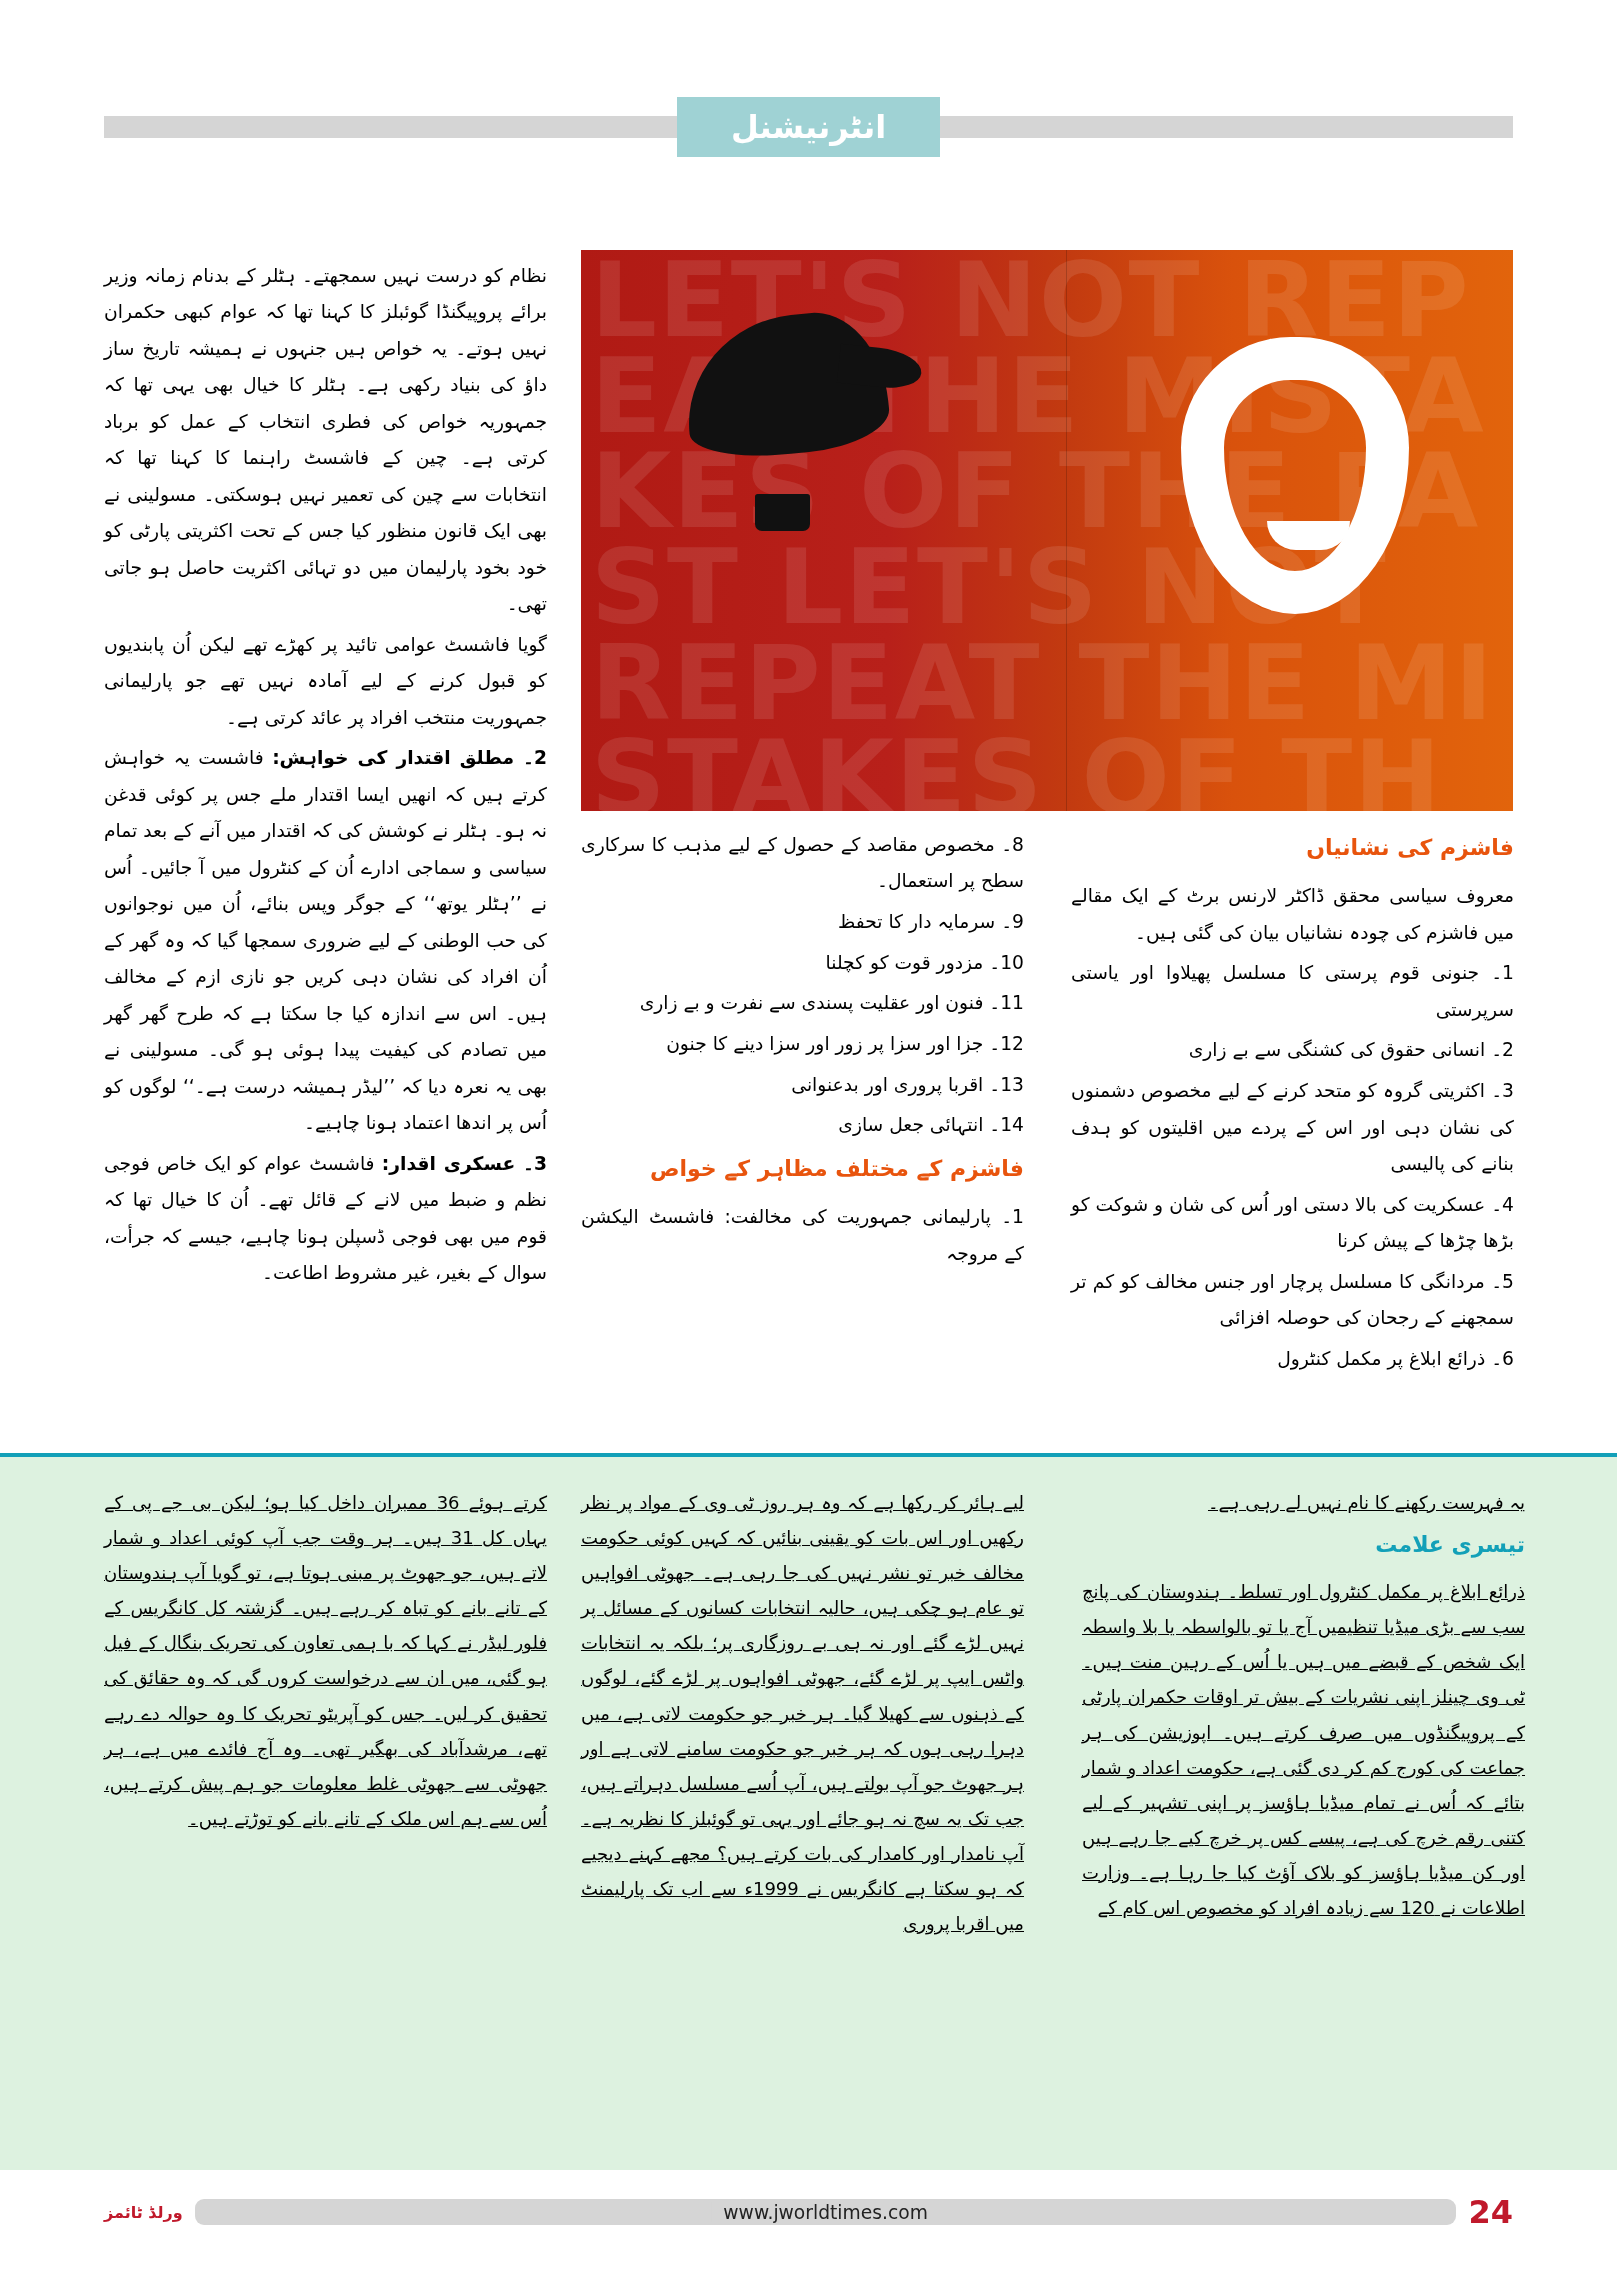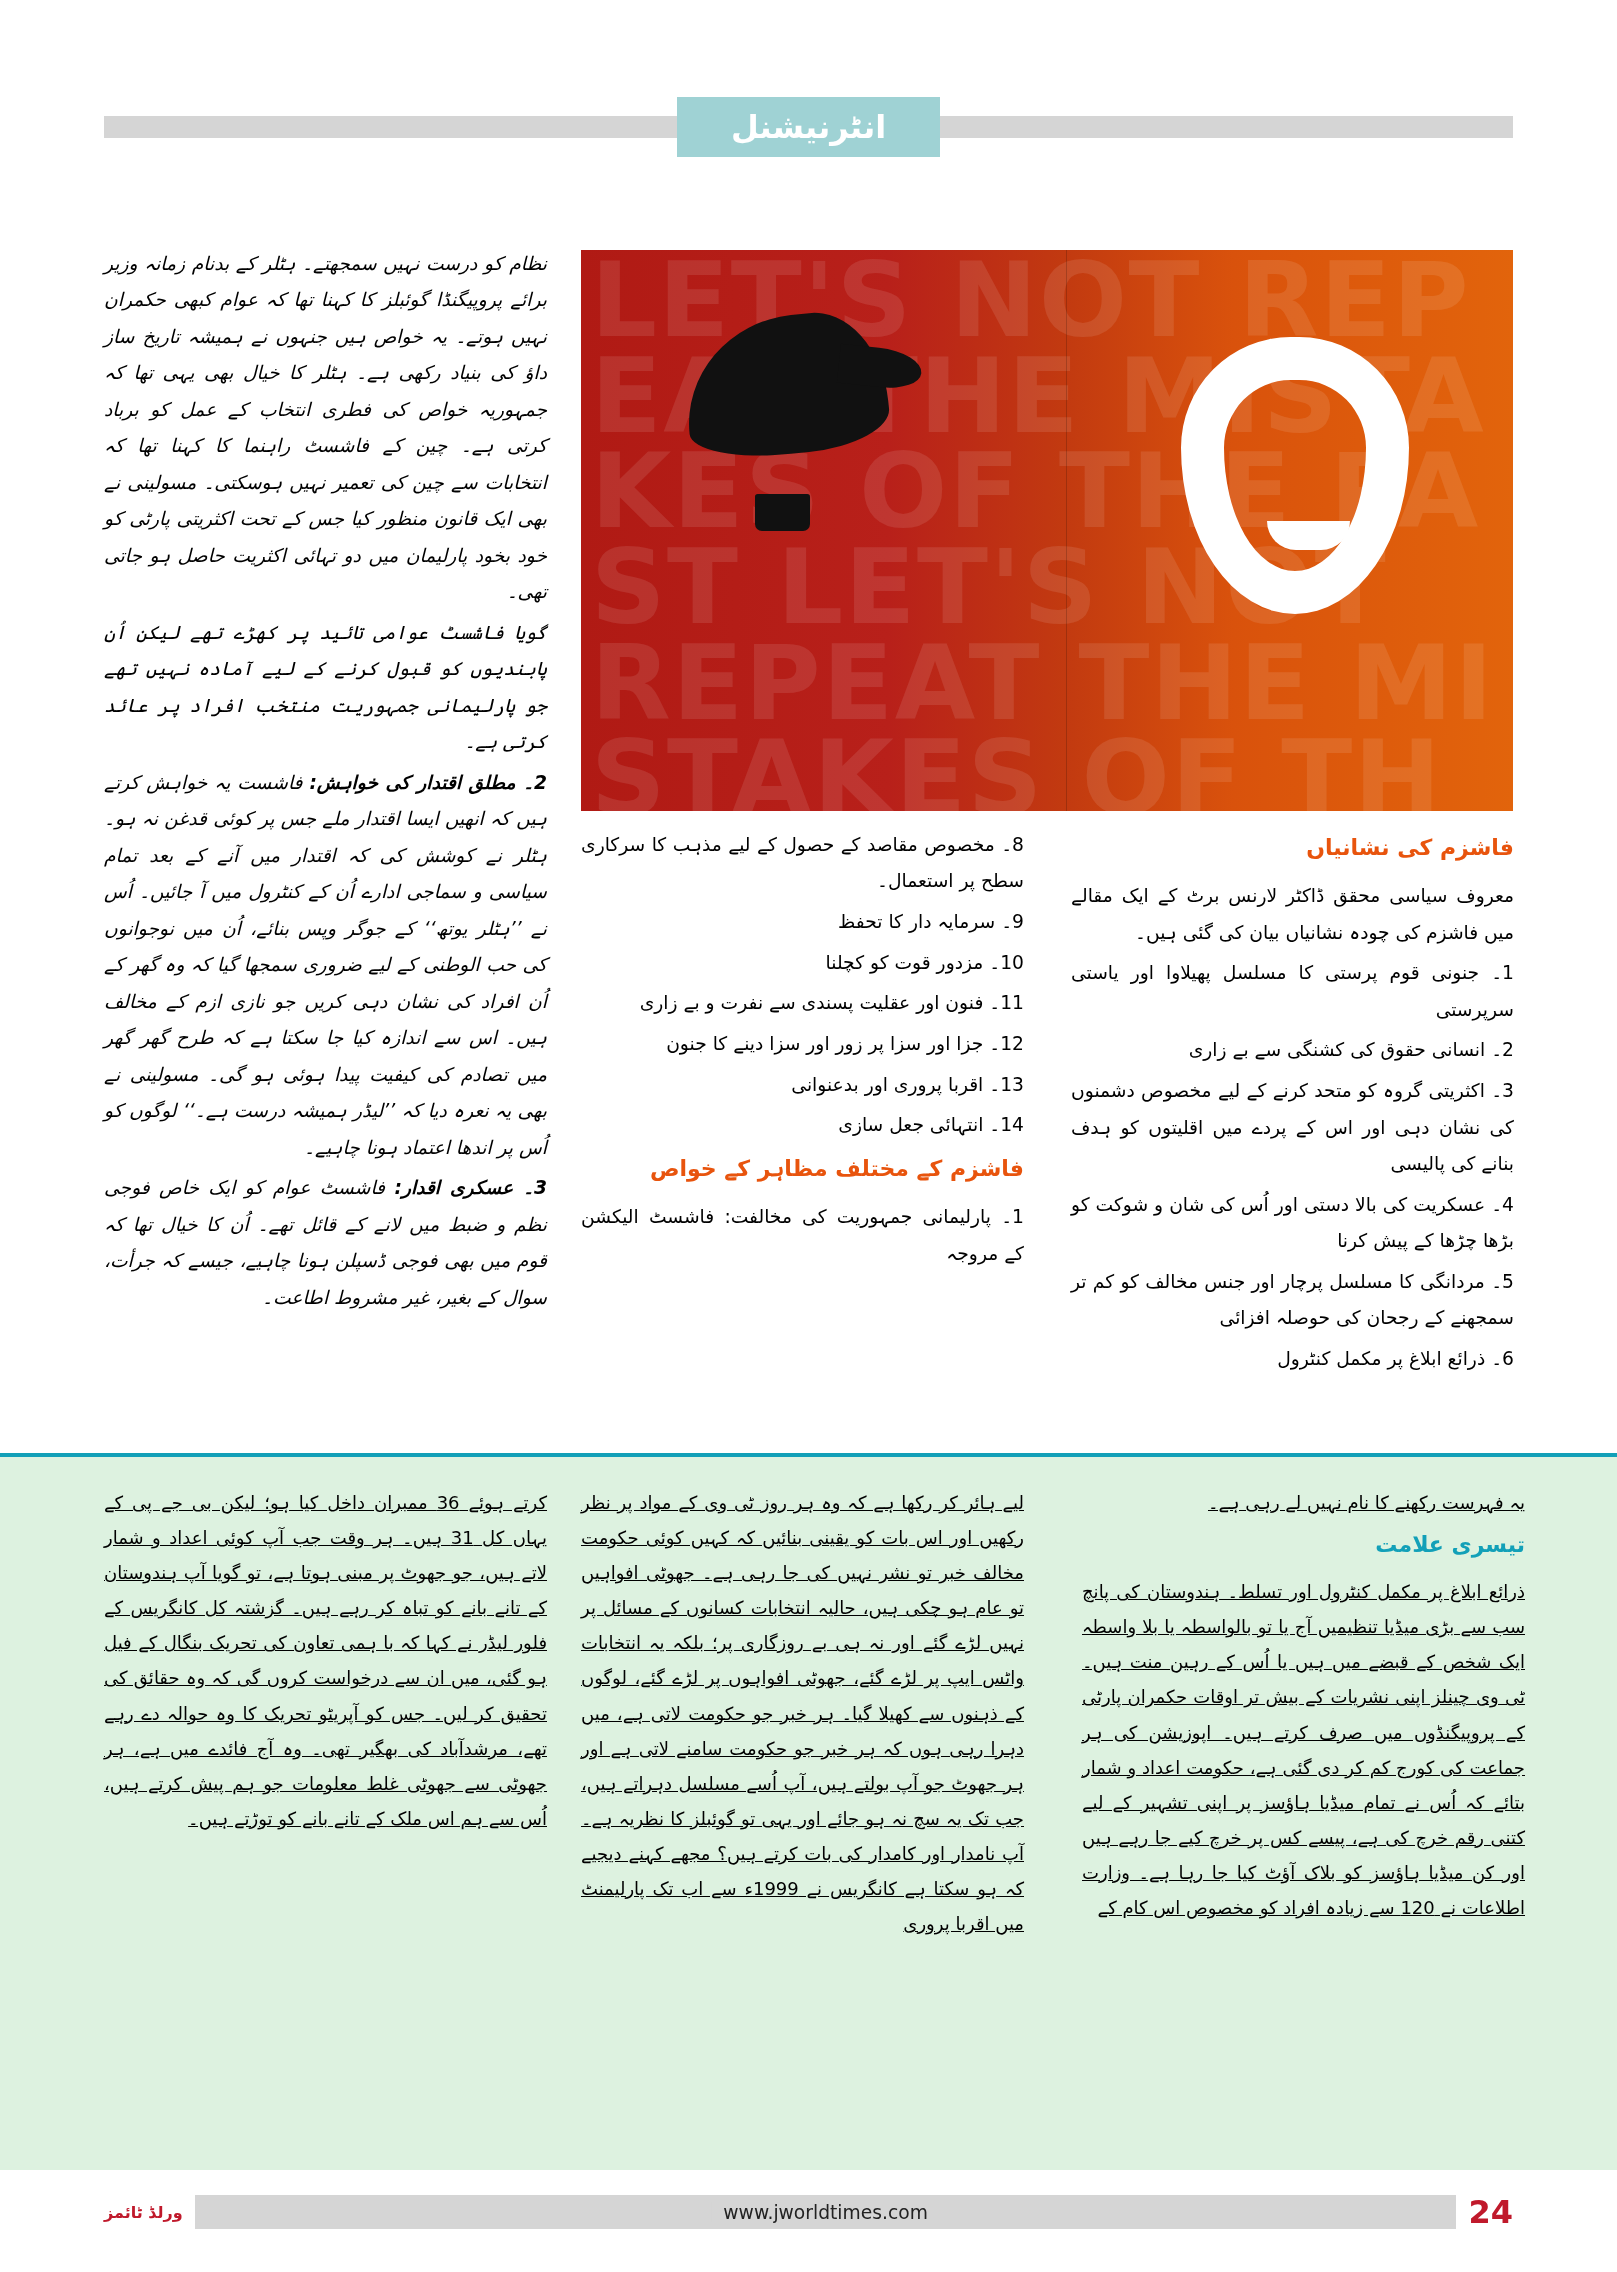--- a/index.html
+++ b/index.html
@@ -142,21 +142,21 @@
   .col {
     position: absolute;
     direction: rtl;
     text-align: justify;
     font-size: 18.7px;
     line-height: 1.95;
     color: #000;
   }
   .col p { margin: 0 0 4.2px 0; }
 
-  .col-left  { left: 0px;   top: 4px;  width: 443px; font-style: italic; }
+  .col-left  { left: 0px;   top: 16px;  width: 443px; }
   .col-mid   { left: 477px; top: 585px; width: 443px; }
   .col-right { left: 967px;top: 585px; width: 443px; }
 
   .section-head {
     color: #e8540d;
     font-weight: bold;
     font-size: 22px;
     margin-bottom: 8.3px;
     text-align: right;
   }
@@ -212,23 +212,24 @@
   }
   .footer-logo {
     color: #c0192b;
     font-weight: bold;
     font-size: 16px;
     direction: rtl;
     white-space: nowrap;
   }
   .footer-bar {
     flex: 1 1 auto;
-    height: 34px;
+    height: 26px;
     background: #d5d5d5;
     position: relative;
+    border-radius: 9px;
   }
   .footer-url {
     position: absolute;
     left: 50%;
     top: 50%;
     transform: translate(-50%,-50%);
     background: #d5d5d5;
     color: #222;
     font-size: 18.7px;
     padding: 0 12.5px;

